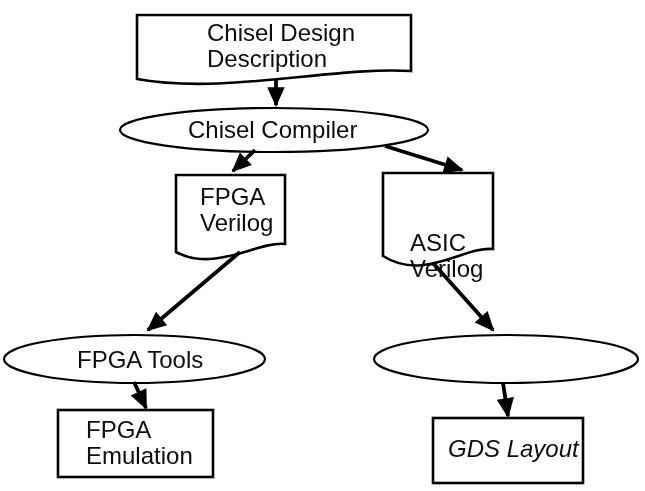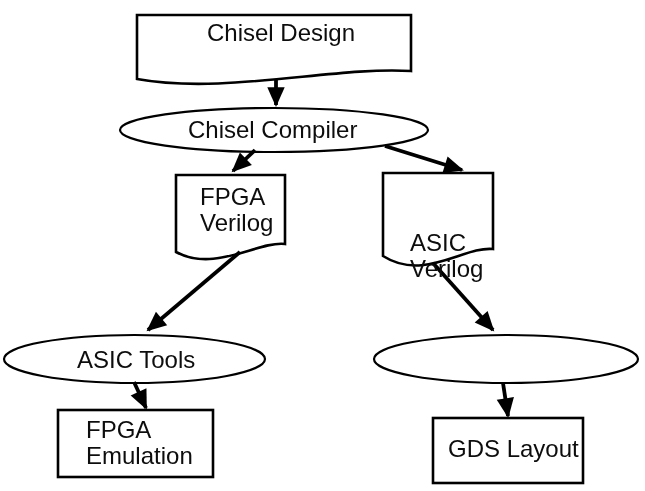--- a/index.html
+++ b/index.html
@@ -67,43 +67,44 @@
     <path class="edge" d="M 255,150 L 233,171" marker-end="url(#ah)"></path>
     <path class="edge" d="M 385,146 L 462,170" marker-end="url(#ah)"></path>
     <path class="edge" d="M 240,252 L 148,330" marker-end="url(#ah)"></path>
     <path class="edge" d="M 433,263 L 493,330" marker-end="url(#ah)"></path>
     <path class="edge" d="M 134,382 L 146,408" marker-end="url(#ah)"></path>
     <path class="edge" d="M 503,383 L 508,416" marker-end="url(#ah)"></path>
   </svg>
 
   <div class="node-label" style="left:207px; top:20px;">
     <div>Chisel Design</div>
+    <div>Description</div>
   </div>
 
   <div class="node-label" style="left:188px; top:117px;">
     <div>Chisel Compiler</div>
   </div>
 
   <div class="node-label" style="left:200px; top:184px;">
     <div>FPGA</div>
     <div>Verilog</div>
   </div>
 
   <div class="node-label" style="left:410px; top:182px;margin-top:48px;">
     <div>ASIC</div>
     <div>Verilog</div>
   </div>
 
   <div class="node-label" style="left:77px; top:347px;">
-    <div>ASIC Tools</div>
+    <div>FPGA Tools</div>
   </div>
 
 
   <div class="node-label" style="left:86px; top:417px;">
     <div>FPGA</div>
     <div>Emulation</div>
   </div>
 
-  <div class="node-label" style="left:448px; top:436px;">
+  <div class="node-label" style="left:448px; top:436px;font-style:italic;">
     <div>GDS Layout</div>
   </div>
 
 </div>
 
 </body></html>

